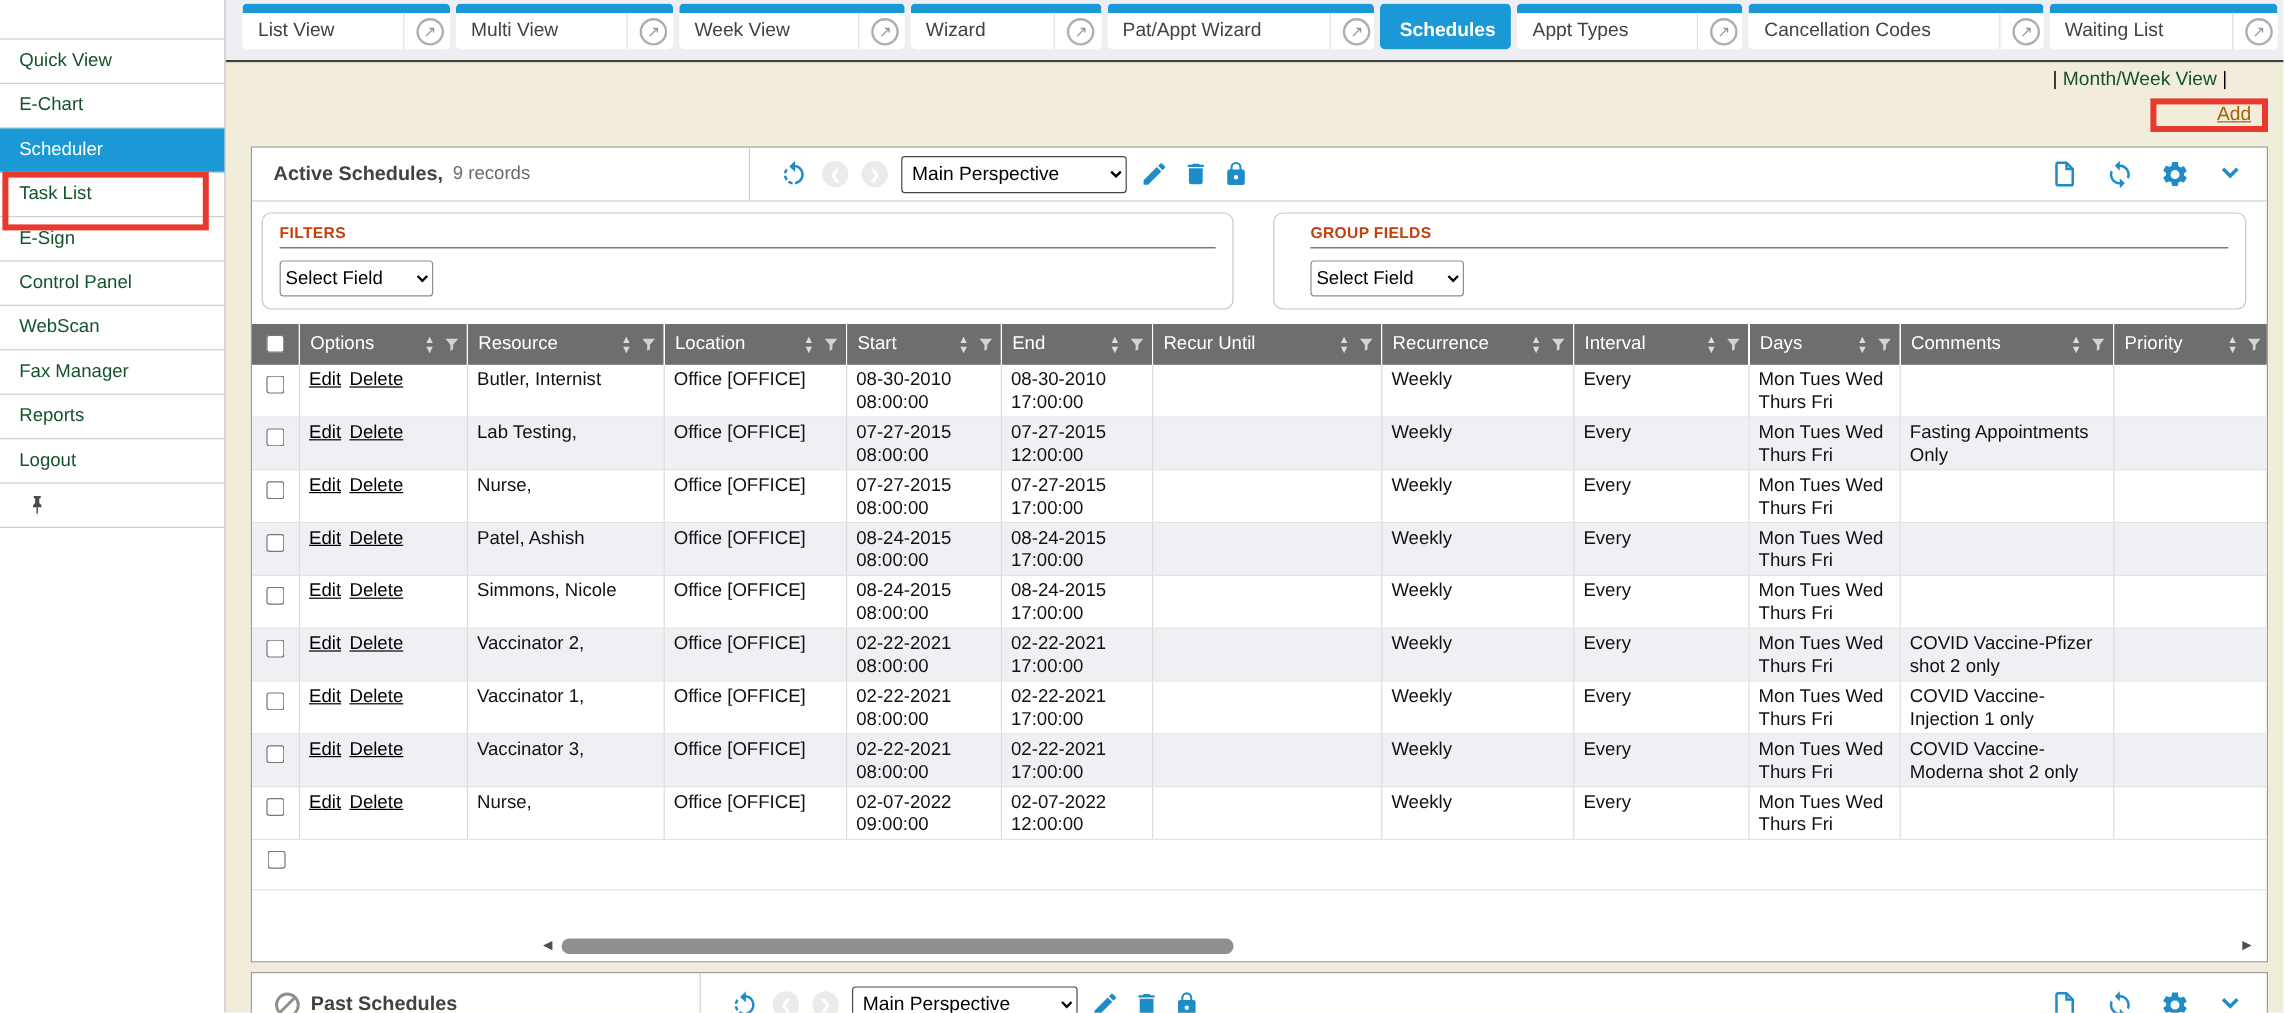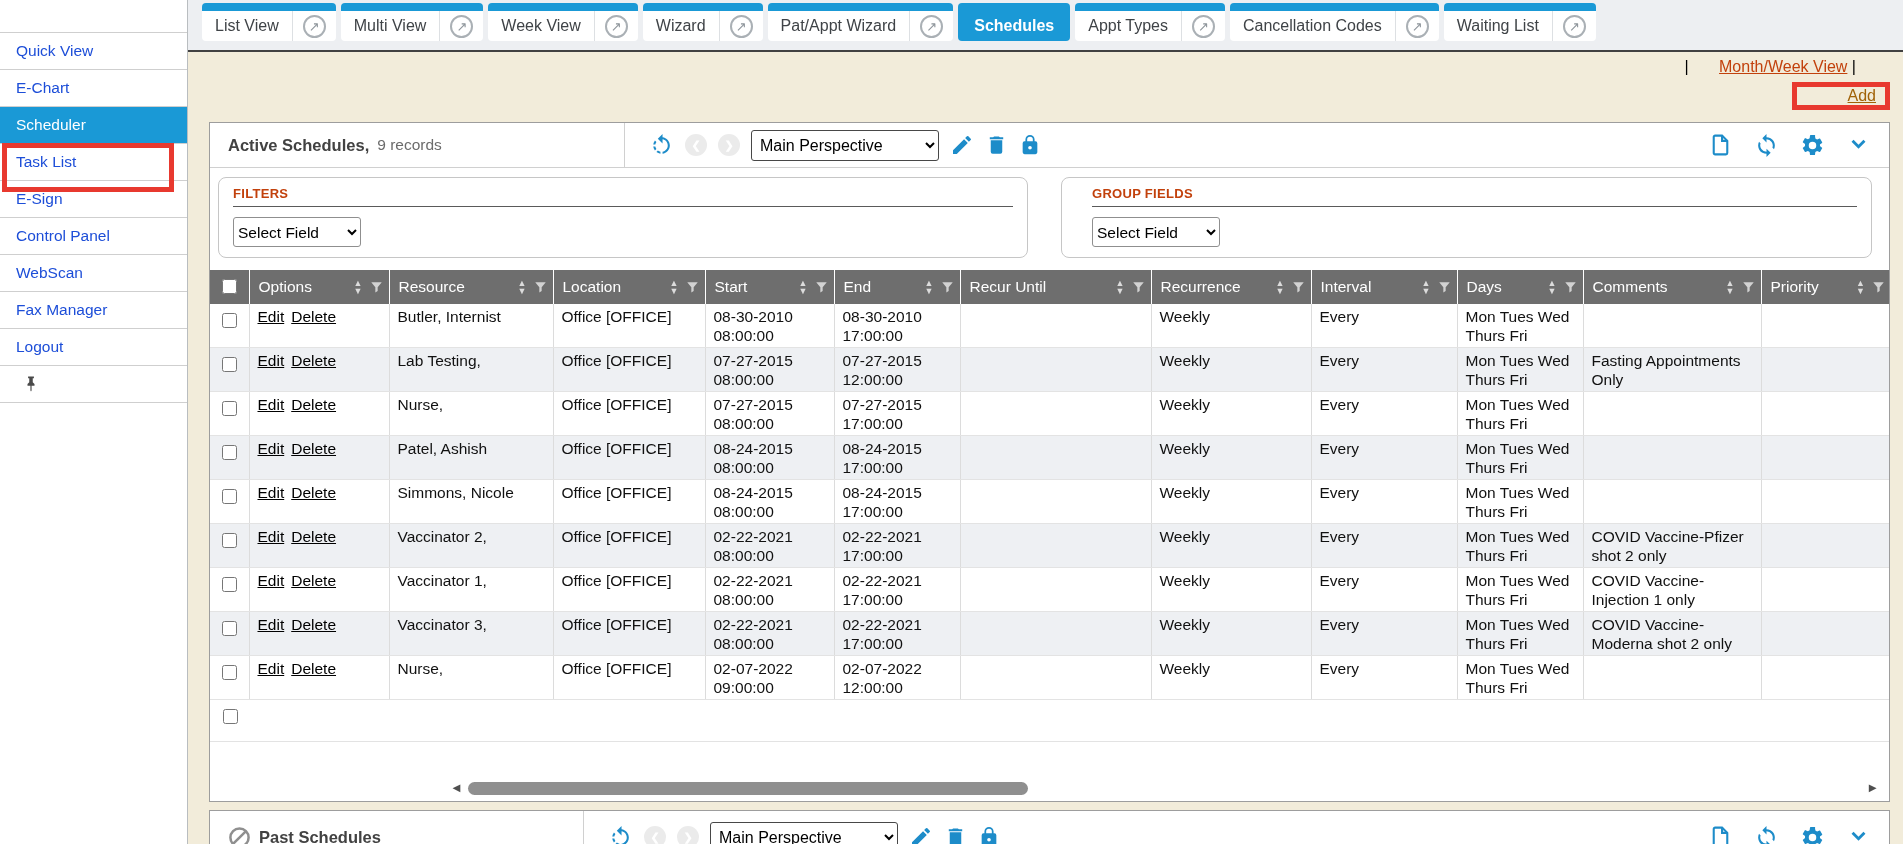--- a/index.html
+++ b/index.html
@@ -6,41 +6,41 @@
   html,body { margin:0; padding:0; }
   body {
     width:1903px; height:844px; overflow:hidden; position:relative;
     font-family:"Liberation Sans", sans-serif; background:#ffffff; color:#222;
   }
   
   .sidebar { position:absolute; left:0; top:0; width:188px; height:844px; background:#fff;
              border-right:1px solid #b9bdc0; z-index:5; }
   .sb-spacer { height:33px; border-bottom:1px solid #cfcfcf; }
   .sb-item { height:37px; display:flex; align-items:center; padding-left:16px;
-             font-size:15.5px; color:#1d4ed8; border-bottom:1px solid #cfcfcf; cursor:pointer; }
+             font-size:15.5px; color:#14532d; border-bottom:1px solid #cfcfcf; cursor:pointer; }
   .sb-item.active { background:#1a99d6; color:#fff; }
   .sb-pin-row { height:37px; border-bottom:1px solid #cfcfcf; display:flex; align-items:center; padding-left:24px; }
   .ann-box { position:absolute; border:5px solid #e8392f; pointer-events:none; z-index:9; }
   .ann-scheduler { left:2px; top:143px; width:172px; height:49px; }
   
   .tabstrip { position:absolute; left:188px; top:0; right:0; height:52px; background:#edeff2;
               border-bottom:2px solid #414141; display:flex; align-items:flex-start; padding-left:14px; }
   .tab { display:inline-flex; align-items:stretch; height:38px; margin:3px 5px 0 0; background:#fff;
          border-radius:4px; border-top:8px solid #1a99d6; font-size:16px; color:#3f4347;
-         overflow:hidden; cursor:pointer; white-space:nowrap; }
+         overflow:hidden; cursor:pointer; white-space:nowrap;gap:44px; }
   .tab-label { display:flex; align-items:center; padding:0 13px; }
   .tab-pop { display:flex; align-items:center; padding:0 10px; border-left:1px solid #dde0e3; }
   .pop-circle { width:23px; height:23px; border-radius:50%; border:2px solid #aab0b5; color:#8e959b;
                 display:flex; align-items:center; justify-content:center; font-size:13px; }
   .tab.active { background:#1a99d6; color:#fff; font-weight:bold; border-top-color:#1a99d6; }
   .tab.active .tab-label { padding:0 16px; }
   
   .content { position:absolute; left:188px; top:52px; right:0; bottom:0; background:#f2ecda; }
   .top-links { position:absolute; top:6px; right:47px; font-size:16px; color:#000; white-space:nowrap; }
-  .top-links a { color:#c2410c; text-decoration:underline; cursor:pointer;margin-left:26px; }
+  .top-links a { color:#14532d; cursor:pointer; }
   .add-box { position:absolute; left:1604px; top:30px; width:98px; height:28px; border:5px solid #e8392f;
              display:flex; align-items:center; justify-content:flex-end; padding-right:9px; background:transparent; }
   .add-box a { font-size:16px; color:#a16207; text-decoration:underline; cursor:pointer; }
   .panel { position:absolute; left:21px; width:1681px; background:#fff; border:1px solid #9d9d9d; }
   .active-panel { top:70px; height:680px; overflow:hidden; }
   .past-panel { top:758px; height:62px; overflow:hidden; }
   
   .toolbar { height:45px; display:flex; align-items:center; border-bottom:1px solid #d0d0d0; }
   .past-panel .toolbar { height:52px; border-bottom:none; }
   .tb-title { width:415px; flex:none; height:100%; display:flex; align-items:center; padding-left:18px;
@@ -96,20 +96,21 @@
   <div class="sb-spacer"></div>
   <nav id="sidebar-items">
       <div class="sb-item">Quick View</div>
       <div class="sb-item">E-Chart</div>
       <div class="sb-item active">Scheduler</div>
       <div class="sb-item">Task List</div>
       <div class="sb-item">E-Sign</div>
       <div class="sb-item">Control Panel</div>
       <div class="sb-item">WebScan</div>
       <div class="sb-item">Fax Manager</div>
+      <div class="sb-item">Reports</div>
       <div class="sb-item">Logout</div>
     </nav>
   <div class="sb-pin-row">
     <span style="display:inline-flex;">
       <svg width="14" height="16" viewBox="0 0 24 26">
           <path fill="#4a4a4a" d="M15 3h2V0H7v3h2v7l-3 3v3h5v8l1 2 1-2v-8h5v-3l-3-3z"></path>
         </svg>
     </span>
   </div>
   <div class="ann-box ann-scheduler"></div>

